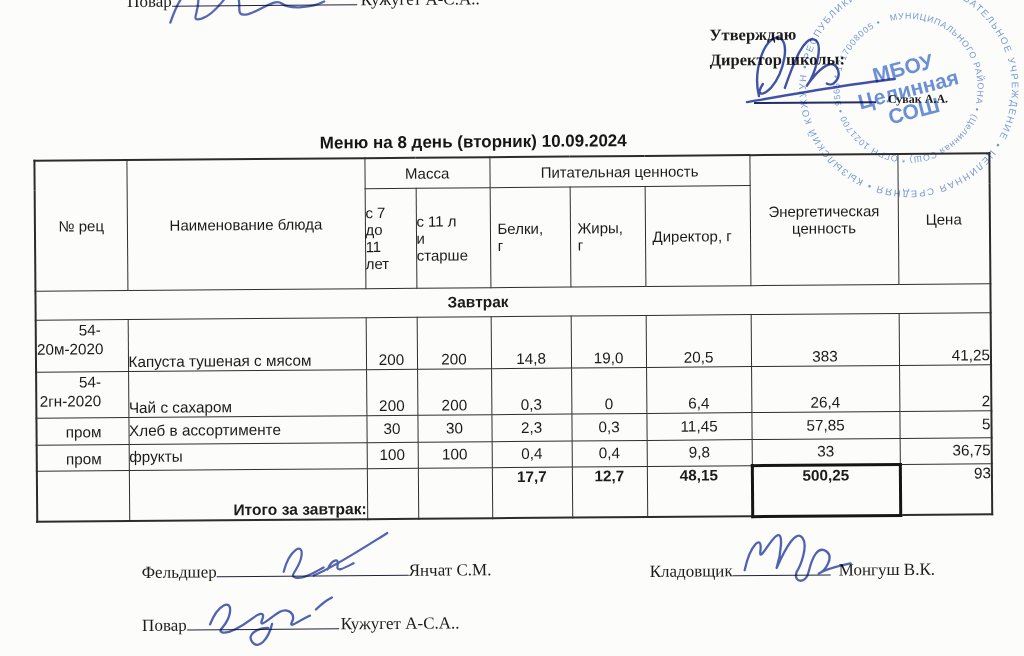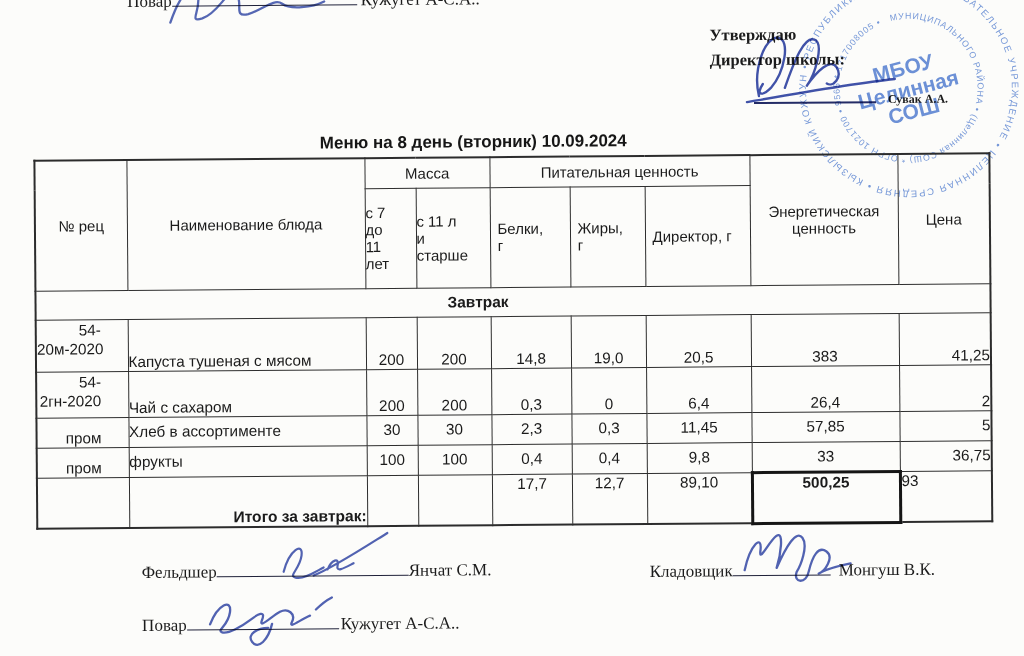--- a/index.html
+++ b/index.html
@@ -46,32 +46,32 @@
   .menu-table th{font-weight:normal;font-size:15px;vertical-align:middle;text-align:center;}
   .hr1{height:30px;}
   .hr2{height:100px;}
   .h-left{text-align:left;padding-left:6px;}
   .h-left div{text-align:left;}
   .w34{width:34px;} .w48{width:48px;} .w54{width:54px;padding-left:7px;} .w86{width:86px;padding-left:7px;}
   .sec-row td{height:28px;font-weight:bold;text-align:center;padding-right:70px;font-size:15.5px;}
   .dr1{height:52px;} .dr2{height:46px;} .dr3{height:27px;} .dr4{height:26px;}
   .c-rec{vertical-align:top;padding:3px 0 0 6px;text-align:right;}
   .c-rec div{width:64px;line-height:1.25;}
-  .dr3 .c-rec,.dr4 .c-rec{vertical-align:middle;padding-top:10px;}
+  .dr3 .c-rec,.dr4 .c-rec{vertical-align:middle;padding-top:3px;}
   .c-dish{vertical-align:bottom;text-align:left;padding:0 0 4px 8px;}
   .dr3 .c-dish,.dr4 .c-dish{vertical-align:middle;padding-bottom:0;}
   .c-num{vertical-align:bottom;text-align:center;padding-bottom:6px;}
   .dr3 .c-num,.dr4 .c-num{vertical-align:middle;padding-bottom:0;}
   .c-price{vertical-align:bottom;text-align:right;padding:0 9px 6px 0;}
   .dr3 .c-price,.dr4 .c-price{vertical-align:middle;padding-bottom:0;}
   .tr-total{height:51px;}
   .t-label{vertical-align:bottom;text-align:right;font-weight:bold;font-size:15.6px;padding:0 5px 3px 0;}
-  .t-val{vertical-align:top;text-align:center;font-weight:normal;padding-top:3px;margin-left:41px;}
+  .t-val{vertical-align:top;text-align:center;font-weight:bold;padding-top:3px;margin-left:41px;}
   .t-energy{vertical-align:top;text-align:center;font-weight:bold;border:3px solid #151515 !important;padding-top:3px;}
-  .t-price{vertical-align:top;padding:3px 9px 0 0;}
+  .t-price{vertical-align:top;text-align:right;padding:3px 9px 0 0;}
 
   
   .sig-row{position:absolute;font-size:17px;white-space:nowrap;}
   .sig-row .nm{}
   .sig-feld{left:140px;top:560px;}
   .sig-feld .uline{width:192px;}
   .sig-klad{left:648px;top:563px;}
   .sig-klad .uline{width:98px;}
   .sig-klad .nm{margin-left:8px;}
   .sig-povar{left:140px;top:613px;}
@@ -218,21 +218,21 @@
         <td class="c-price">36,75</td>
       </tr>
 
       <tr class="tr-total">
         <td></td>
         <td class="t-label">Итого за завтрак:</td>
         <td></td>
         <td></td>
         <td class="t-val">17,7</td>
         <td class="t-val">12,7</td>
-        <td class="t-val">89,10</td>
+        <td class="t-val">48,15</td>
         <td class="t-energy">500,25</td>
         <td class="t-price">93</td>
       </tr>
     </tbody>
       </table>
 
     <div class="sig-row sig-feld">
       <span>Фельдшер</span><span class="uline"></span><span class="nm">Янчат С.М.</span>
     </div>
     <svg class="ink" style="left:268px;top:526px" width="160" height="60" viewBox="0 0 160 60">

